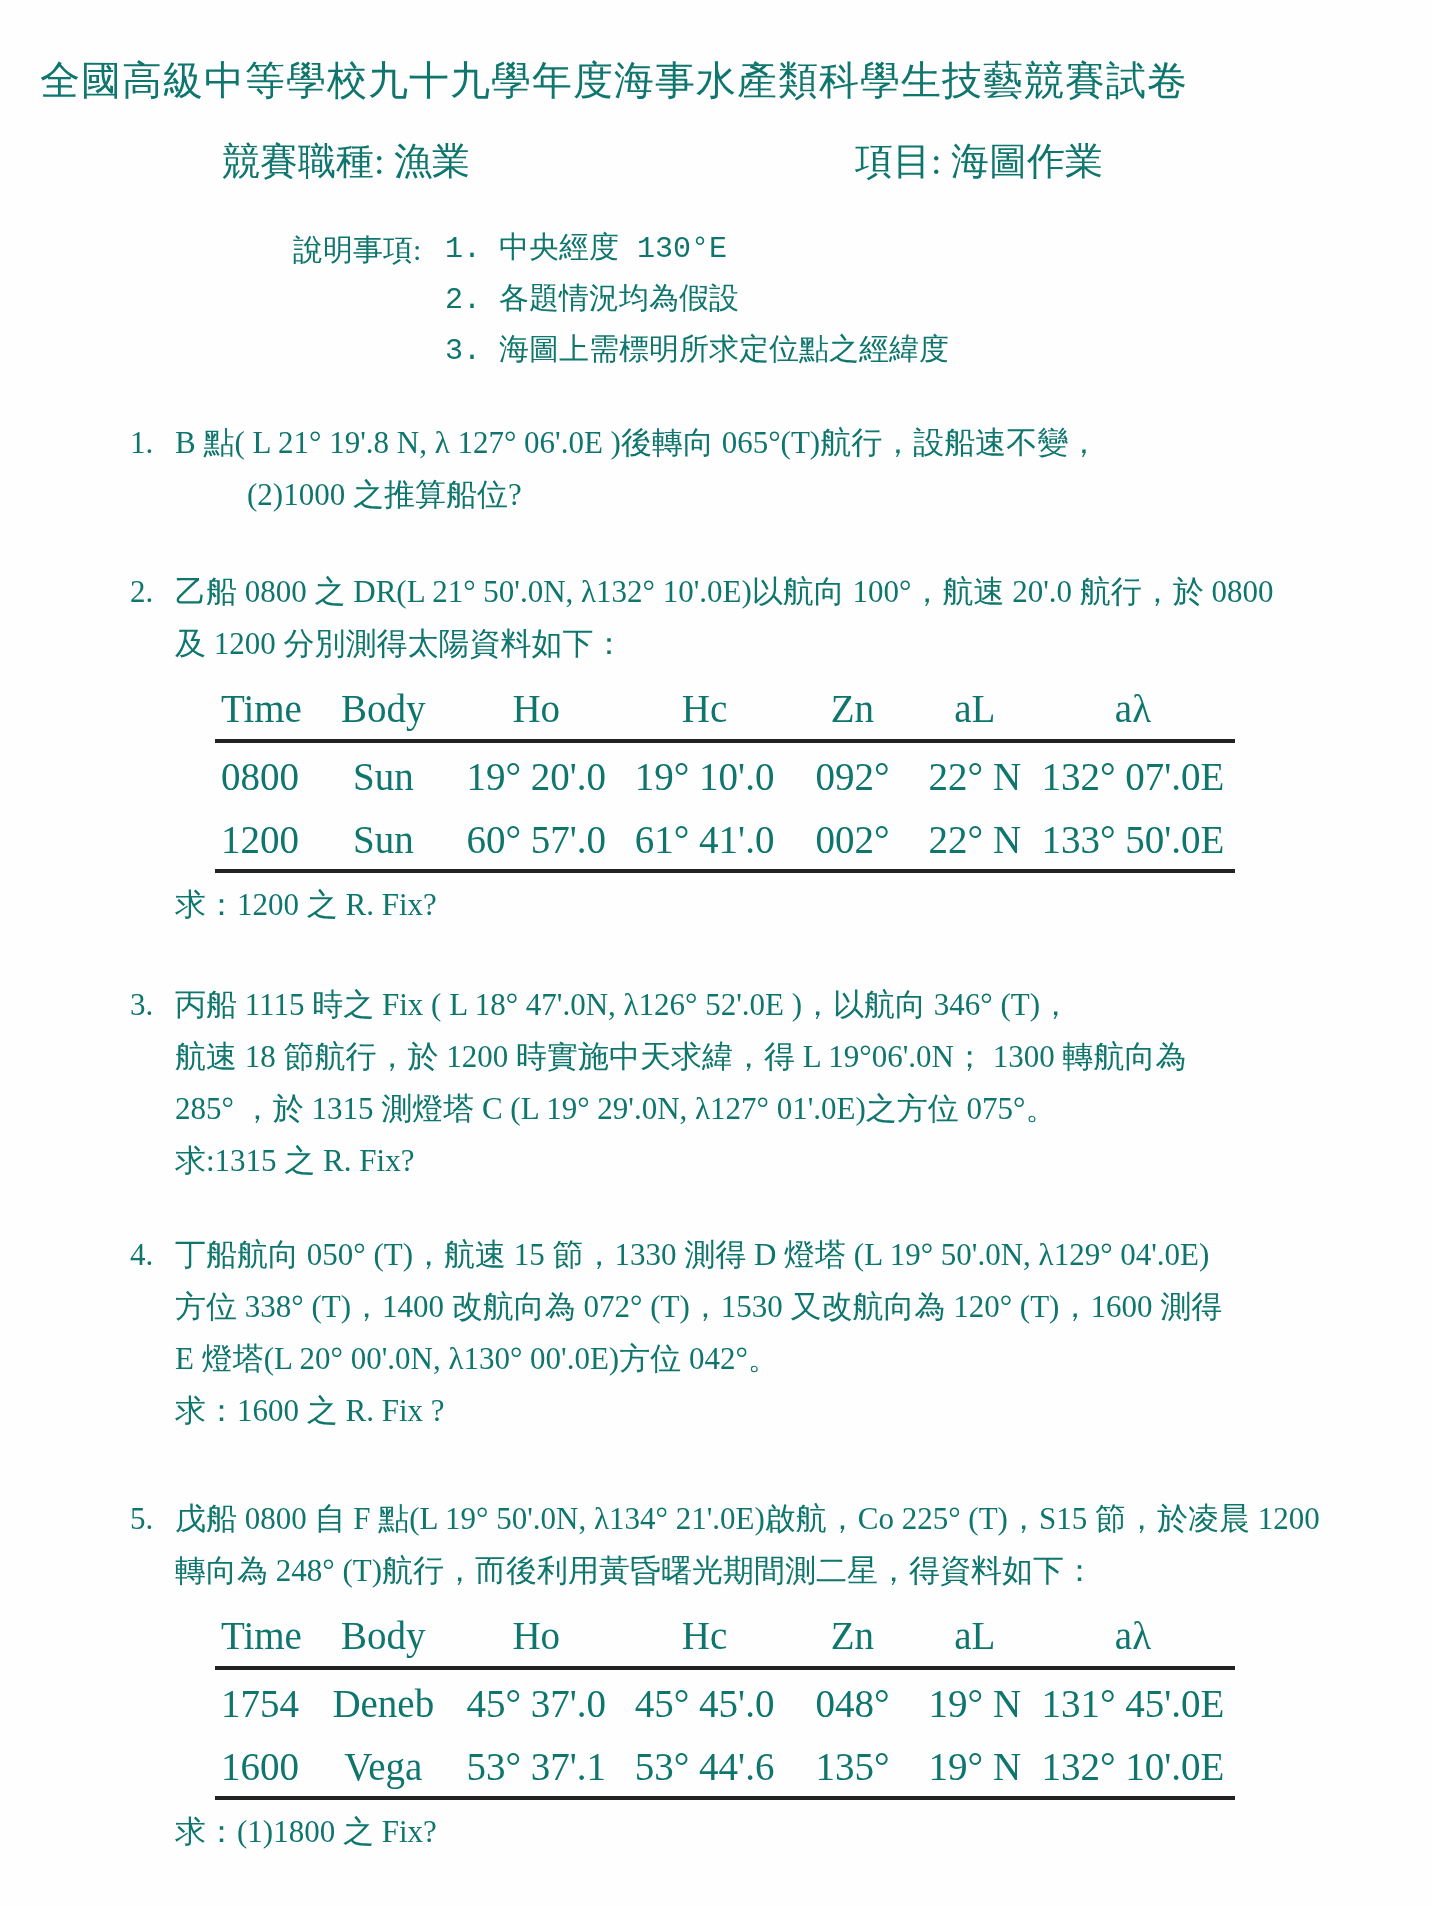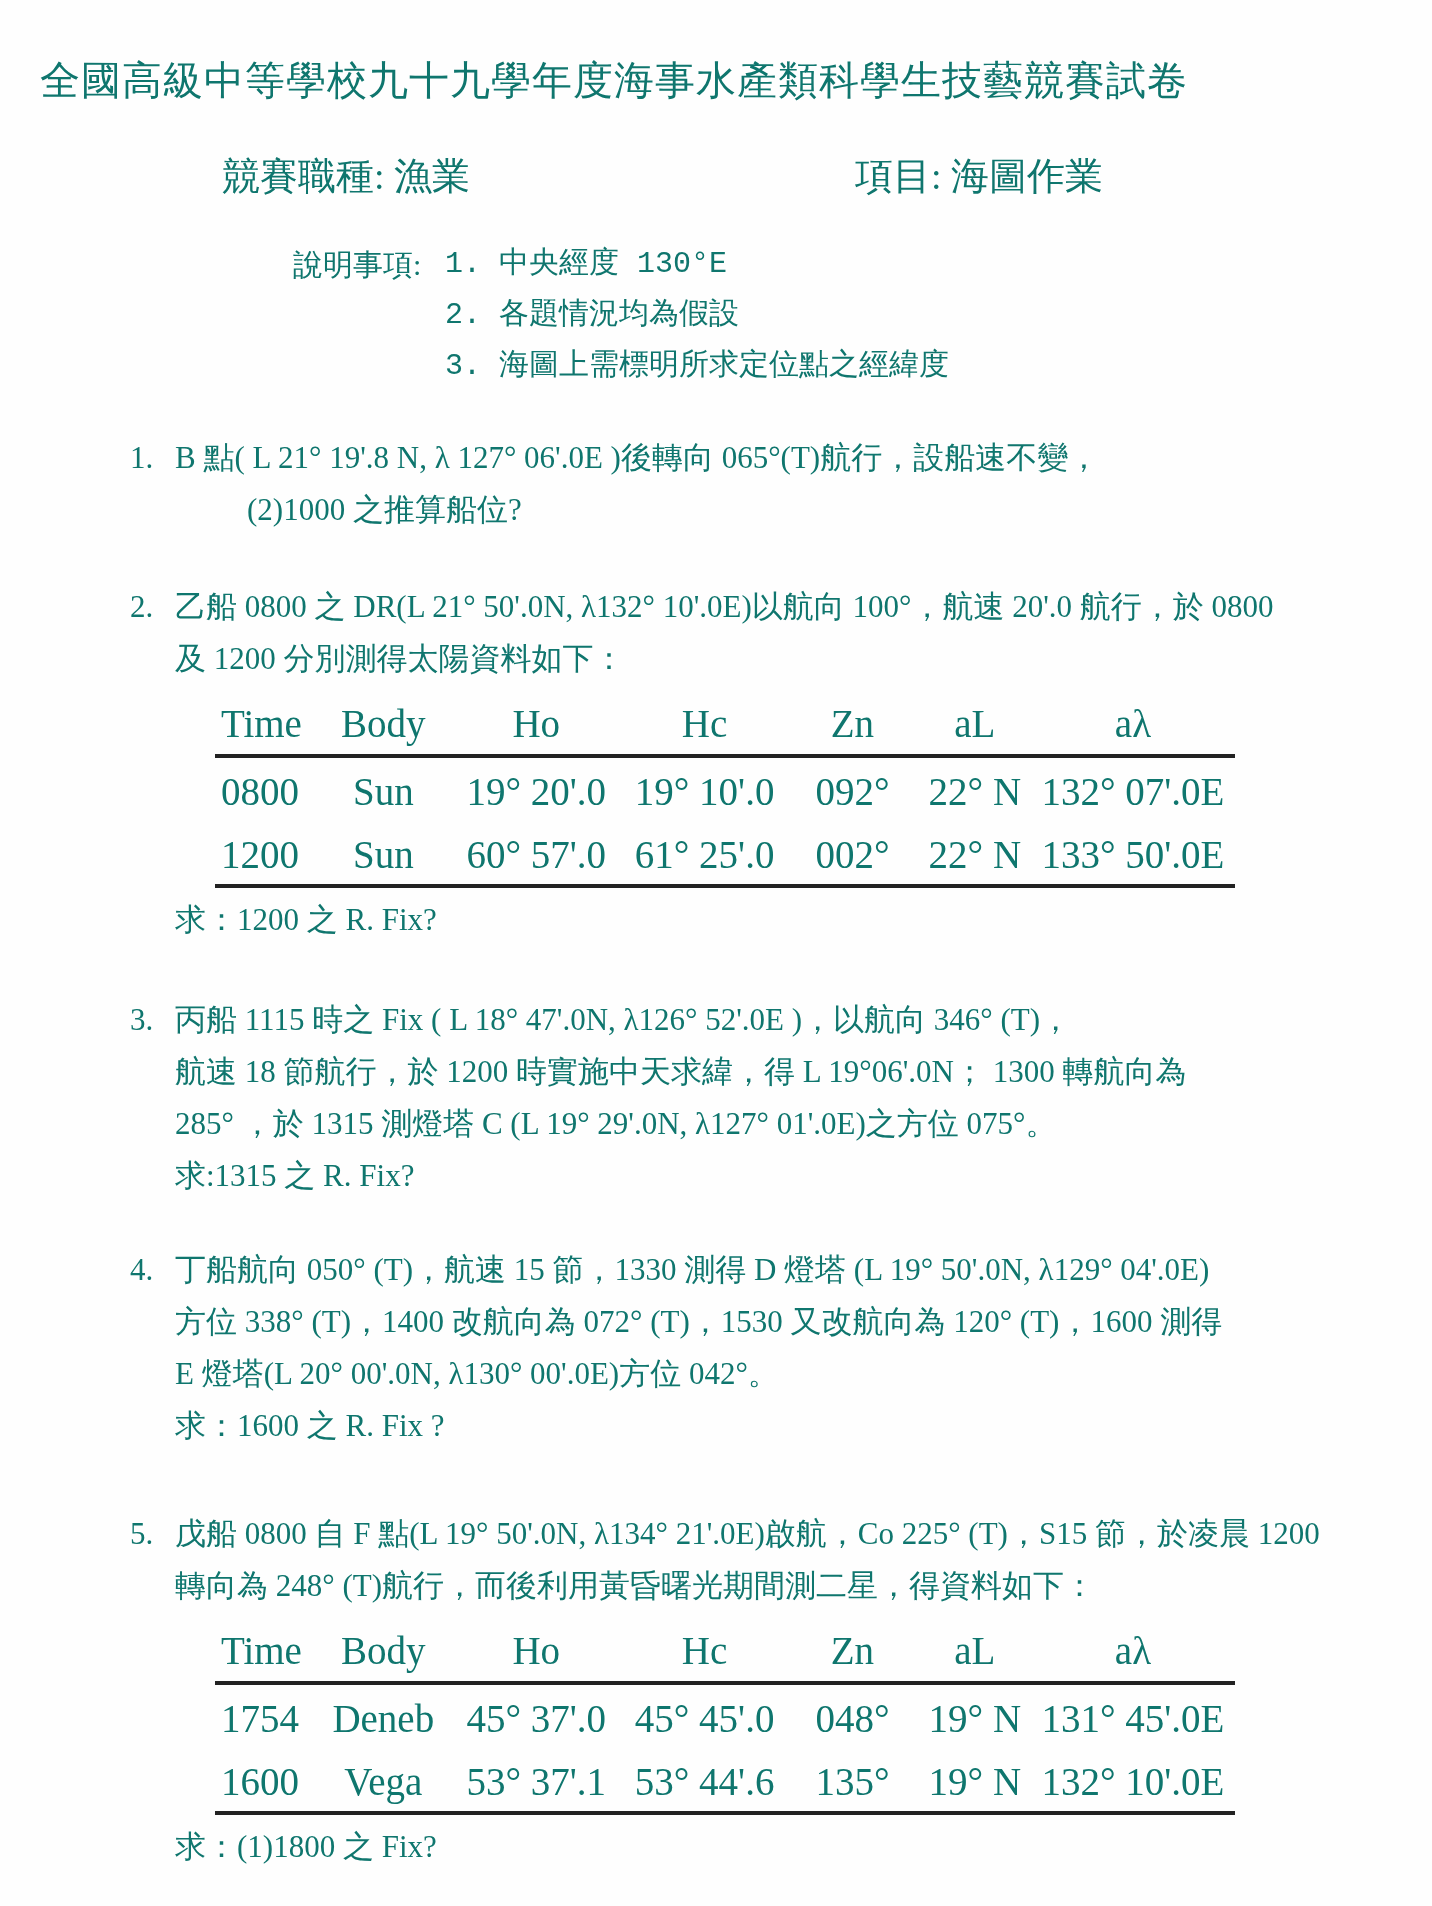--- a/index.html
+++ b/index.html
@@ -17,21 +17,21 @@
     padding-top:58px;
     padding-left:40px;
     width:1110px;
     text-align:center;
     font-size:40px;
     font-weight:normal;
     line-height:1.15;
     letter-spacing:1px;
     white-space:nowrap;
   }
-  .meta-row { position:relative; margin-top:47px; height:48px; font-size:38px; }
+  .meta-row { position:relative; margin-top:32px; height:48px; font-size:38px; }
   .meta-job { position:absolute; left:222px; top:0; white-space:nowrap; }
   .meta-subject { position:absolute; left:855px; top:0; white-space:nowrap; }
 
   .instructions { position:relative; margin-top:40px; font-size:30px; }
   .instr-label { position:absolute; left:293px; top:0; line-height:51px; }
   .instr-item { padding-left:445px; line-height:51px; white-space:nowrap;font-family:Liberation Mono, monospace; }
 
   .question { font-size:31px; }
   .q-line { line-height:52px; white-space:nowrap; }
   .q-first { position:relative; padding-left:175px; }
@@ -131,21 +131,21 @@
           <td>19° 20'.0</td>
           <td>19° 10'.0</td>
           <td>092°</td>
           <td>22° N</td>
           <td>132° 07'.0E</td>
         </tr>
         <tr class="last-row">
           <td>1200</td>
           <td>Sun</td>
           <td>60° 57'.0</td>
-          <td>61° 25'.0</td>
+          <td>61° 41'.0</td>
           <td>002°</td>
           <td>22° N</td>
           <td>133° 50'.0E</td>
         </tr>
       </tbody>
     </table>
 
     <div class="q-line q-ask q-ask-after-table">求：1200 之 R. Fix?</div>
   </section>
 

